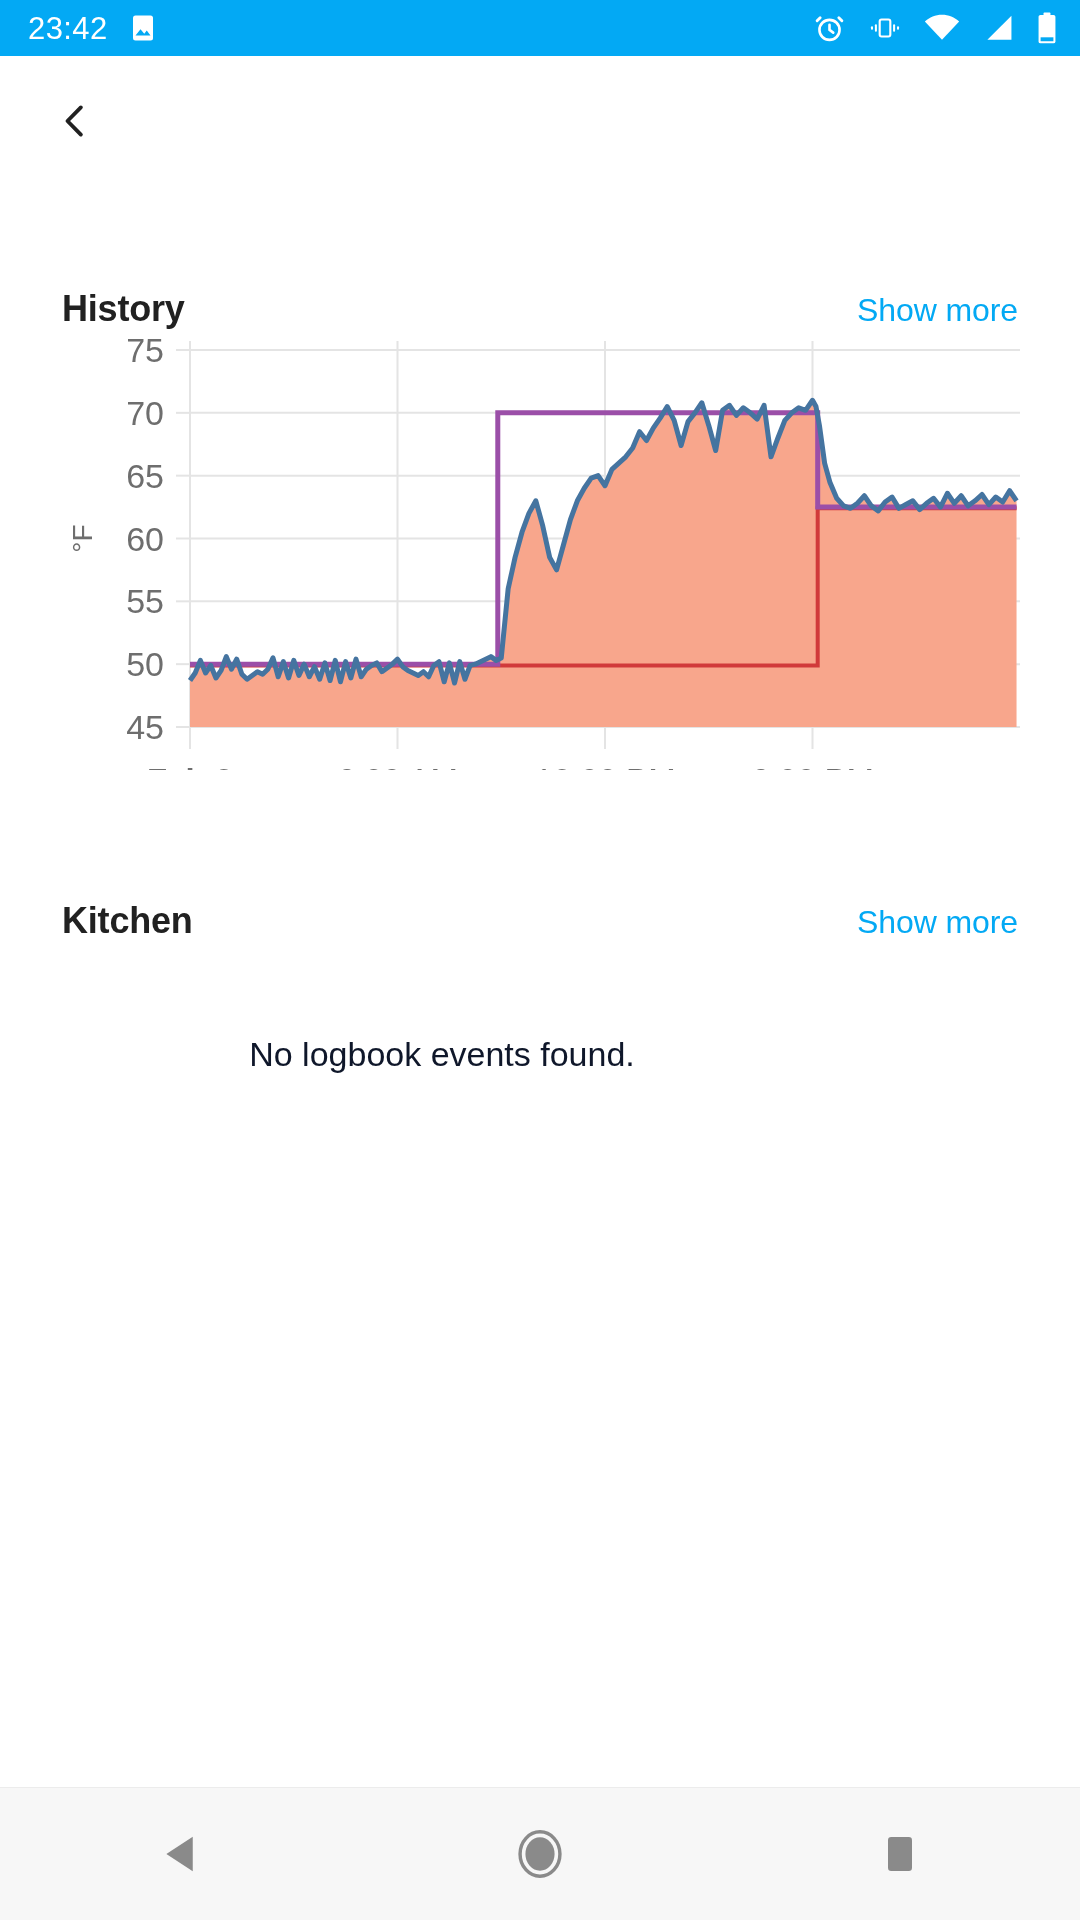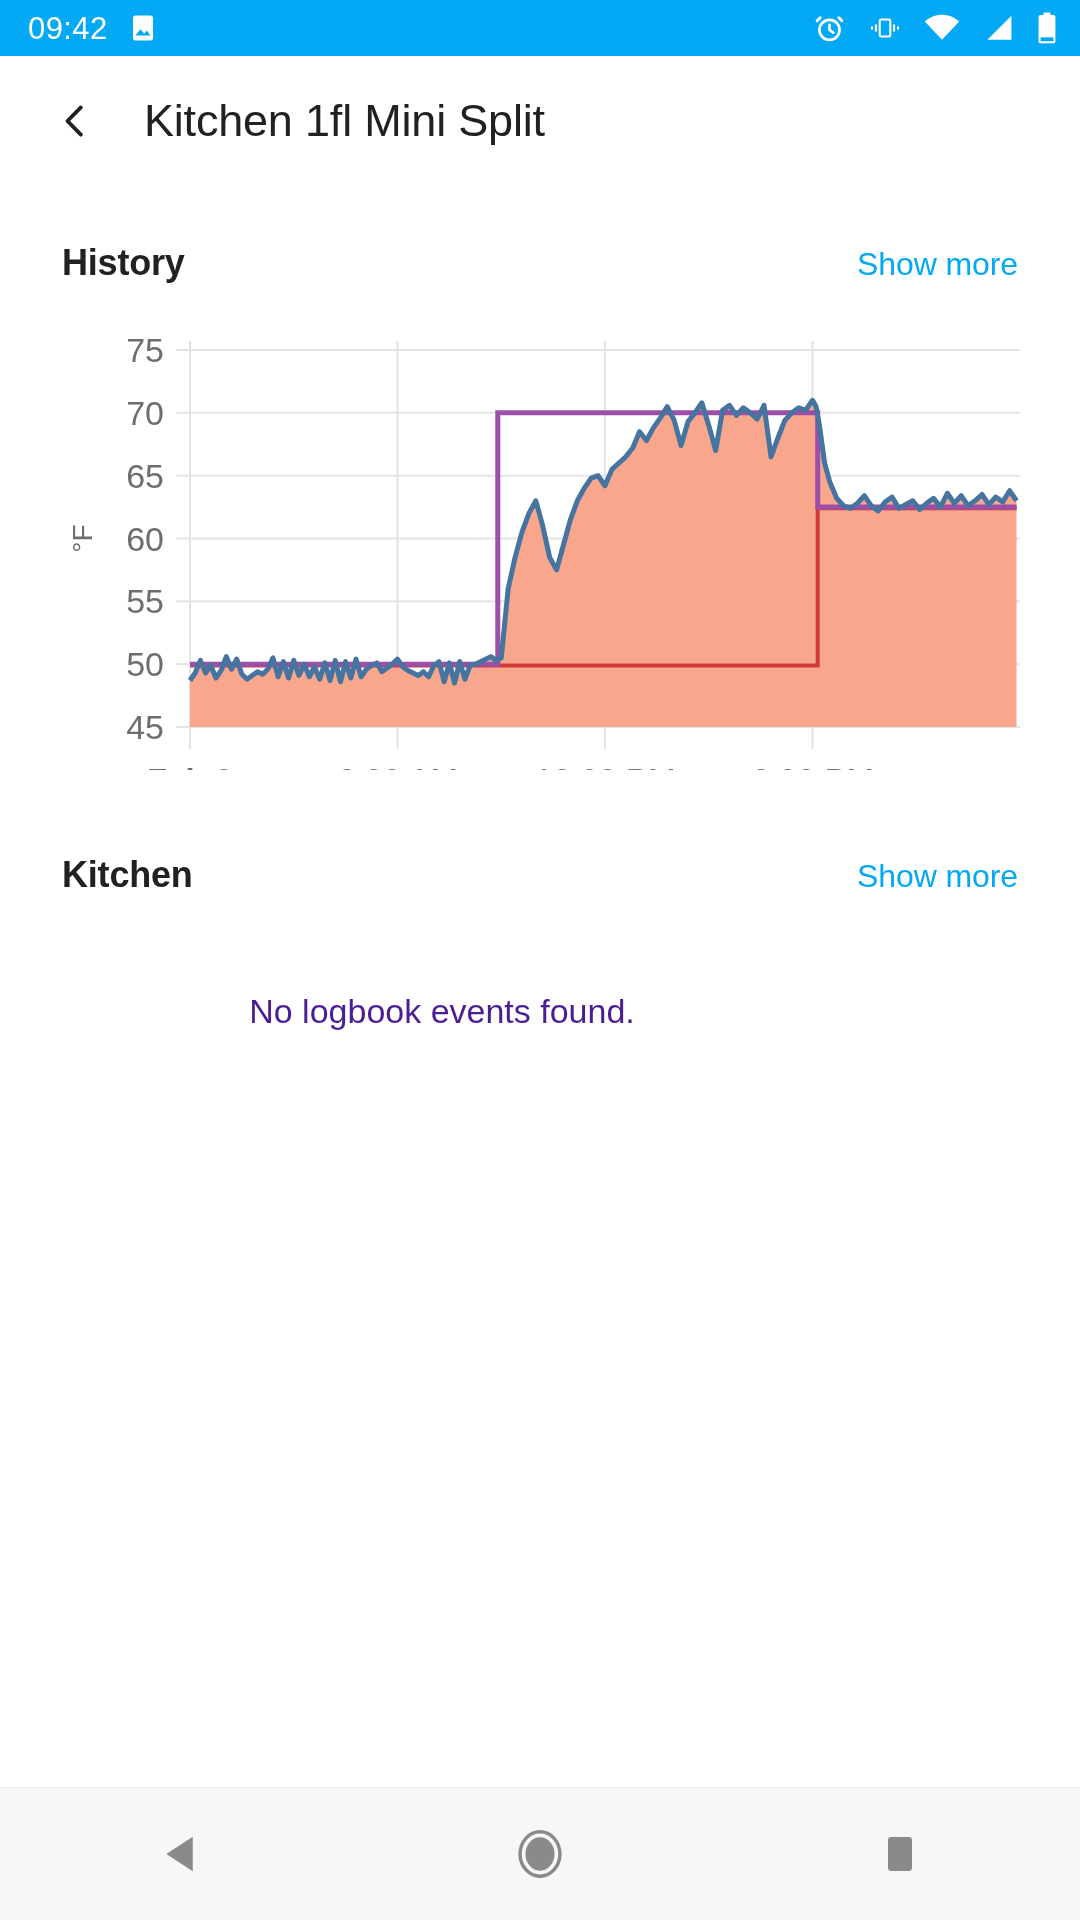--- a/index.html
+++ b/index.html
@@ -38,59 +38,60 @@
   #page-title{
     font-size:45px; color:#212121; font-weight:400;
     margin-left:26px; letter-spacing:-0.2px; white-space:nowrap;
   }
 
   
   .section-head{
     position:absolute; left:0; width:1080px;
     display:flex; align-items:baseline; justify-content:space-between;
     padding:0 62px;
+    margin-top:46px;
   }
   .section-title{
     font-size:36px; font-weight:700; color:#212121; letter-spacing:-0.2px;
   }
   .show-more{
     font-size:32px; color:#03A9F4; 
     cursor:pointer; letter-spacing:-0.1px;
   }
   #history-head{ top:242px; }
   #logbook-head{ top:854px; }
 
   
   #history-chart{
     position:absolute; left:0; top:320px; width:1080px; height:450px;
   }
   #history-chart svg{ display:block; }
 
   
   #logbook-empty{
-    position:absolute; left:0; top:992px; width:884px;
-    text-align:center; font-size:34px; color:#4c1d95;
+    position:absolute; left:0; top:1035px; width:884px;
+    text-align:center; font-size:34px; color:#0f172a;
   }
 
   
   #nav-bar{
     position:absolute; left:0; bottom:0; width:1080px; height:133px;
     background:#F7F7F7; border-top:1px solid #ECECEC;
     display:flex; align-items:center; justify-content:space-around;
   }
   .nav-btn{
     width:150px; height:133px; display:flex; align-items:center;
     justify-content:center; background:transparent; border:none; cursor:pointer;
   }
 </style>
 </head>
 <body>
 
 <div id="status-bar">
-  <span id="status-clock">09:42</span>
+  <span id="status-clock">23:42</span>
 
   <span id="status-left-icons">
     <svg class="sb-ico" width="30" height="30" viewBox="0 0 24 24">
       <rect x="4" y="2" width="16" height="20" rx="2" fill="#ffffff"></rect>
       <path d="M6 18l4-5 3 3.5 2-2.5 3 4z" fill="#03A9F4"></path>
     </svg>
   </span>
 
   <span id="status-right-icons">
     <svg class="sb-ico" width="33" height="33" viewBox="0 0 24 24">
@@ -118,21 +119,20 @@
     </svg>
   </span>
 </div>
 
 <div id="app-bar">
   <button id="back-button">
     <svg width="44" height="44" viewBox="0 0 24 24">
       <path d="M15.2 4.6L7.9 12l7.3 7.4" fill="none" stroke="#212121" stroke-width="2.1" stroke-linecap="round" stroke-linejoin="round"></path>
     </svg>
   </button>
-  <h1 id="page-title">Kitchen 1fl Mini Split</h1>
 </div>
 
 <div class="section-head" id="history-head">
   <span class="section-title">History</span>
   <span class="show-more">Show more</span>
 </div>
 
 <div id="history-chart">
   <svg id="chart-svg" width="1080" height="450" viewBox="0 0 1080 450">
       <line x1="190" y1="407" x2="1020" y2="407" stroke="#E4E4E4" stroke-width="2"></line>

